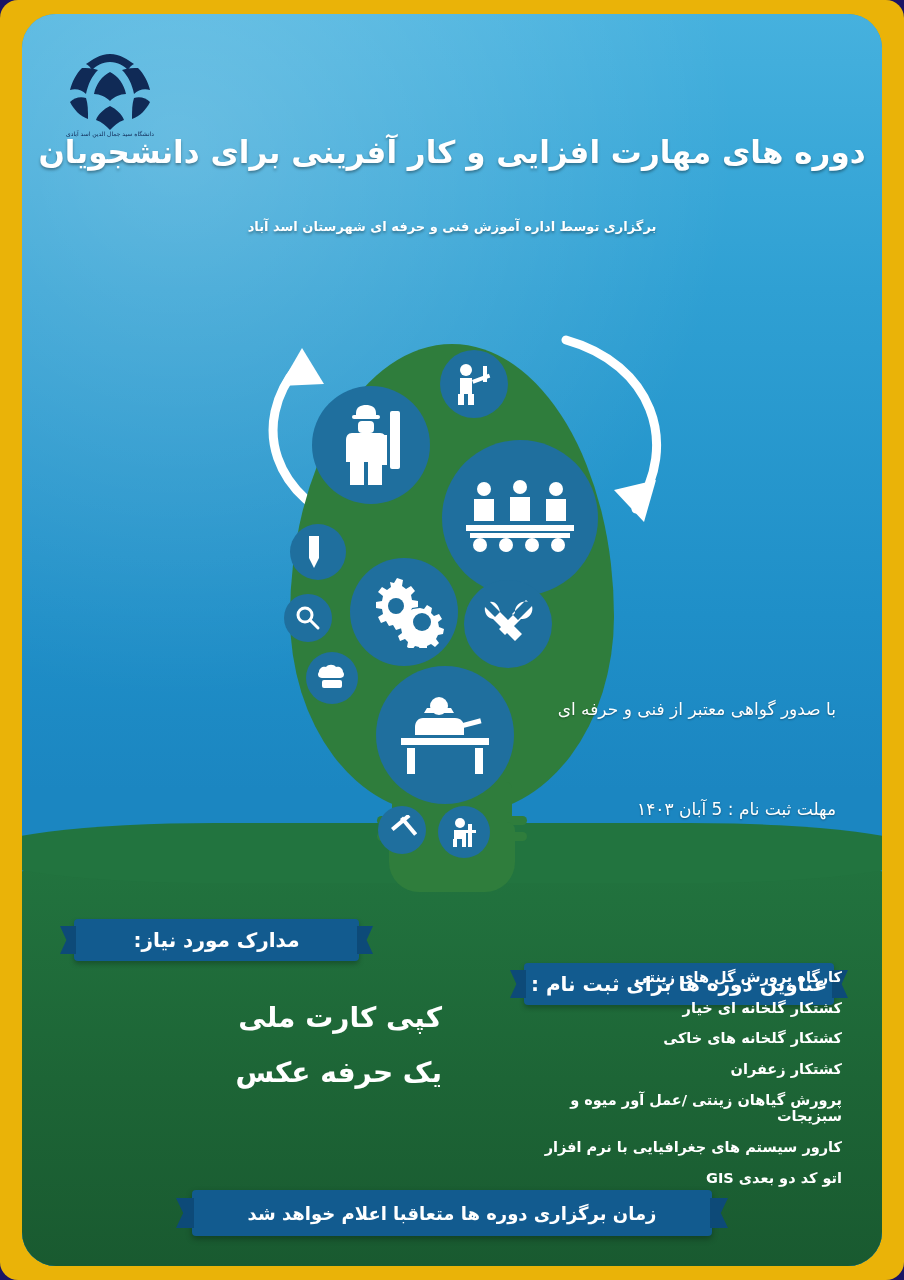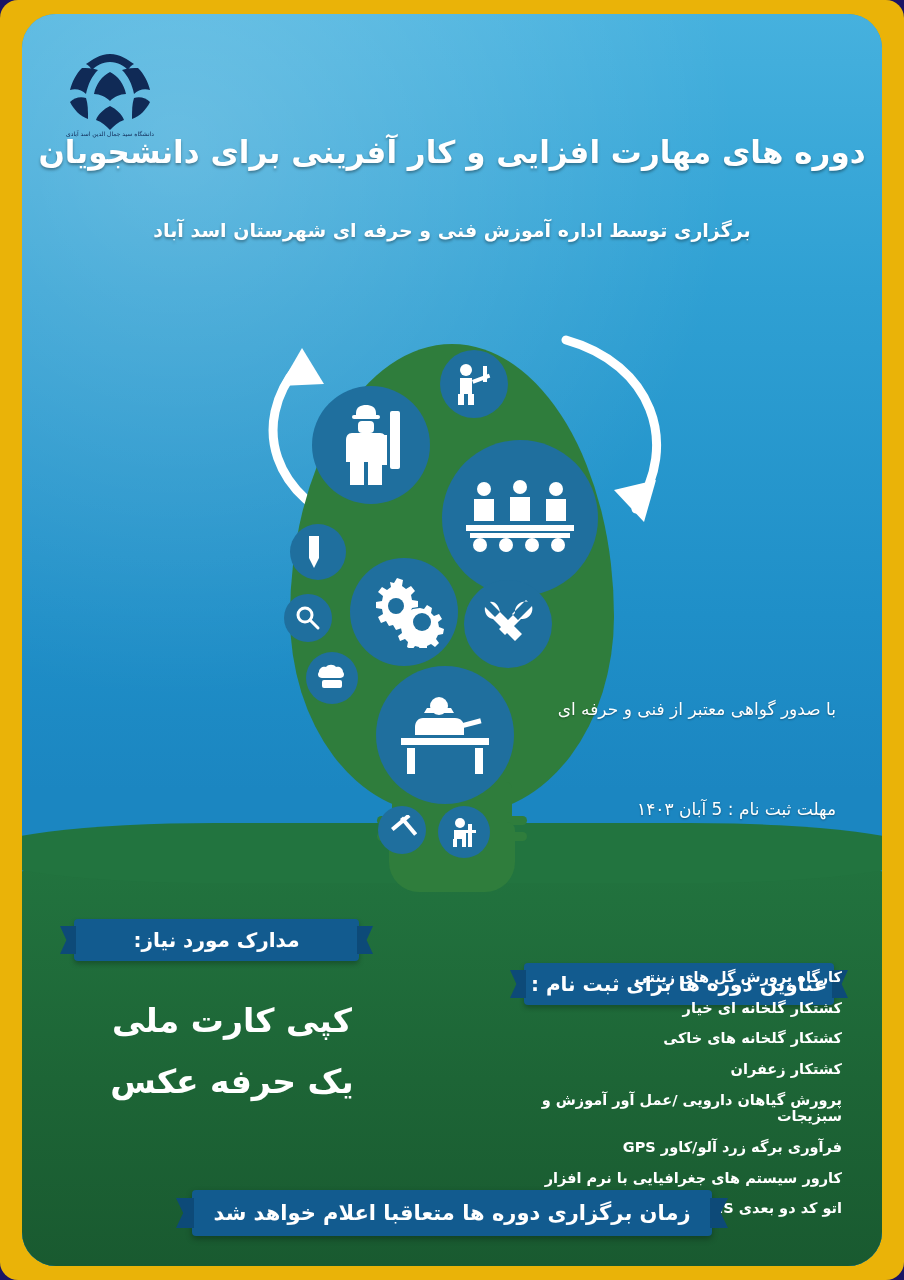--- a/index.html
+++ b/index.html
@@ -59,21 +59,21 @@
     font-size:31px;
     font-weight:bold;
     letter-spacing:0px;
     text-shadow:0 2px 3px rgba(0,0,0,.35);
     direction:rtl;
   }
   .subtitle{
     position:absolute;top:205px;right:0;left:0;
     text-align:center;
     color:#ffffff;
-    font-size:19px;
+    font-size:13px;
     font-weight:bold;
     text-shadow:0 2px 3px rgba(0,0,0,.35);
     direction:rtl;
   }
   
   .bulb-wrap{
     position:absolute;left:50%;transform:translateX(-50%);
     top:330px;width:360px;height:560px;
   }
   .bulb-glass{
@@ -125,33 +125,33 @@
     background:#0d4a78;
   }
   .ribbon:before{left:-14px;clip-path:polygon(0 0,100% 0,100% 100%,0 100%,40% 50%);}
   .ribbon:after{right:-14px;clip-path:polygon(0 0,100% 0,60% 50%,100% 100%,0 100%);}
   .ribbon-right{right:48px;top:905px;width:310px;margin-top:44px;}
   .ribbon-left{left:52px;top:905px;width:285px;}
   .docs{
     position:absolute;left:0;width:420px;top:965px;
     text-align:center;color:#ffffff;font-weight:bold;direction:rtl;
   }
-  .docs .d{font-size:33px;margin:22px 0;}
+  .docs .d{font-size:28px;margin:22px 0;text-align:right;}
   .courses{
     position:absolute;right:40px;top:955px;width:340px;
     color:#ffffff;direction:rtl;text-align:right;
   }
   .courses .c{
     font-size:14.5px;font-weight:bold;margin:0 0 14px 0;line-height:1.15;
     text-align:right;
   }
   .footer{
     position:absolute;left:50%;transform:translateX(-50%);
     bottom:30px;width:520px;height:46px;
-    background:#125b8f;color:#fff;font-weight:bold;font-size:21px;
+    background:#125b8f;color:#fff;font-weight:bold;font-size:18px;
     display:flex;align-items:center;justify-content:center;
     border-radius:4px;direction:rtl;
     box-shadow:0 3px 6px rgba(0,0,0,.3);
     margin-top:40px;
   }
   .footer:before,.footer:after{
     content:"";position:absolute;top:8px;width:18px;height:30px;background:#0d4a78;
   }
   .footer:before{left:-16px;clip-path:polygon(0 0,100% 0,100% 100%,0 100%,40% 50%);}
   .footer:after{right:-16px;clip-path:polygon(0 0,100% 0,60% 50%,100% 100%,0 100%);}
@@ -332,21 +332,20 @@
     <div class="docs">
       <div class="d">کپی کارت ملی</div>
       <div class="d">یک حرفه عکس</div>
     </div>
 
     <div class="courses">
       <div class="c">کارگاه پرورش گل های زینتی</div>
       <div class="c">کشتکار گلخانه ای خیار</div>
       <div class="c">کشتکار گلخانه های خاکی</div>
       <div class="c">کشتکار زعفران</div>
-      <div class="c">پرورش گیاهان دارویی /عمل آور آموزش و سبزیجات</div>
-      <div class="c">فرآوری برگه زرد آلو/کاور GPS</div>
+      <div class="c">پرورش گیاهان زینتی /عمل آور میوه و سبزیجات</div>
       <div class="c">کارور سیستم های جغرافیایی با نرم افزار</div>
       <div class="c">اتو کد دو بعدی GIS</div>
     </div>
 
     <div class="footer">زمان برگزاری دوره ها متعاقبا اعلام خواهد شد</div>
   </div>
 </div>
 
 </body></html>

